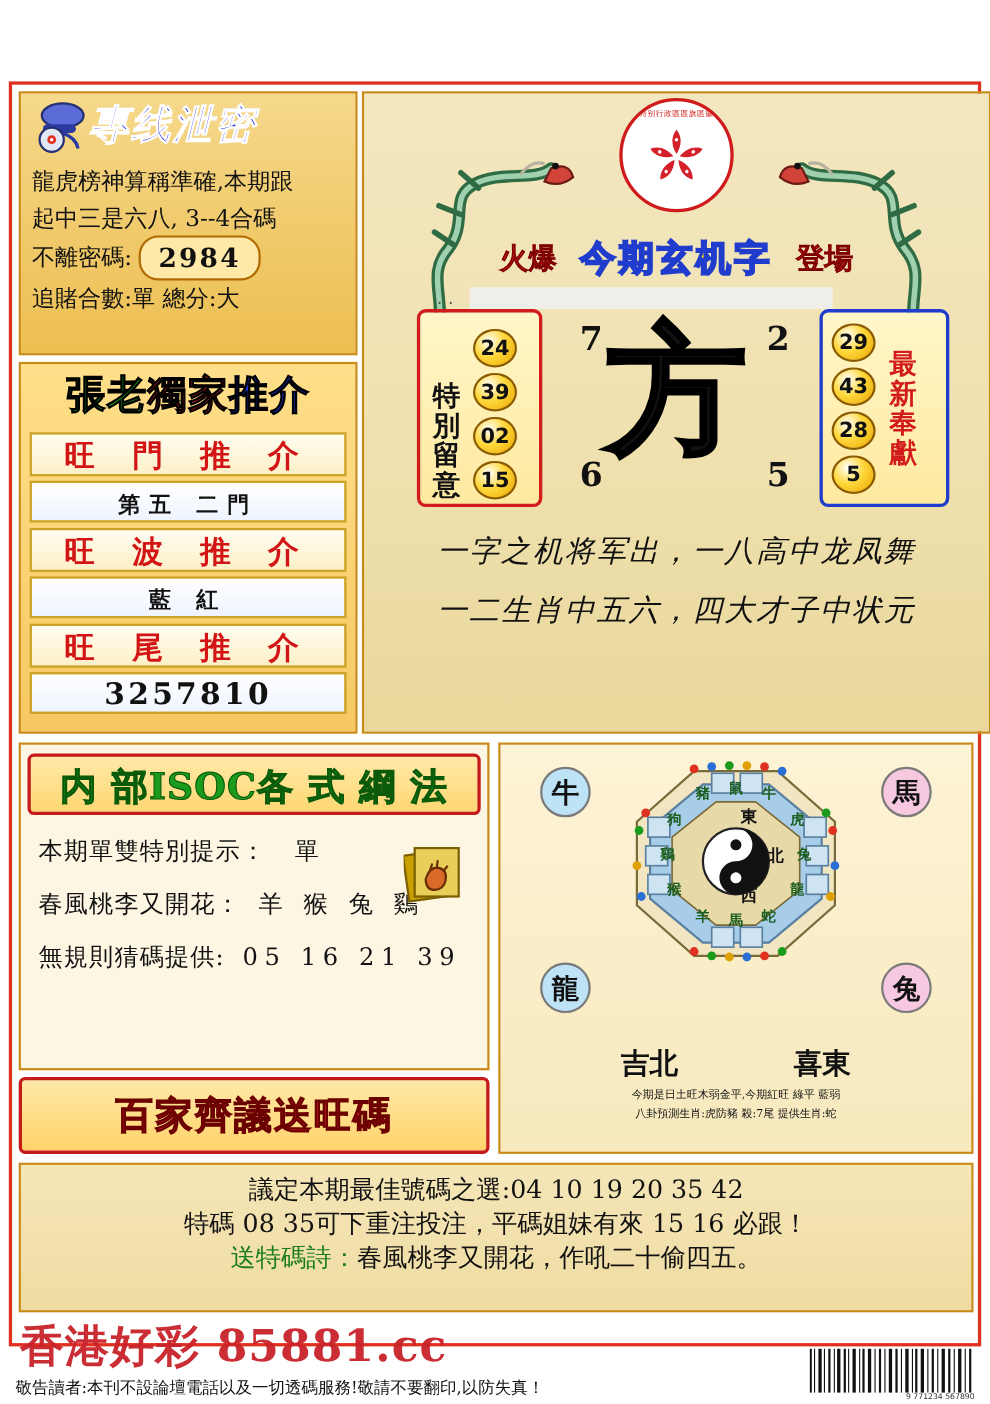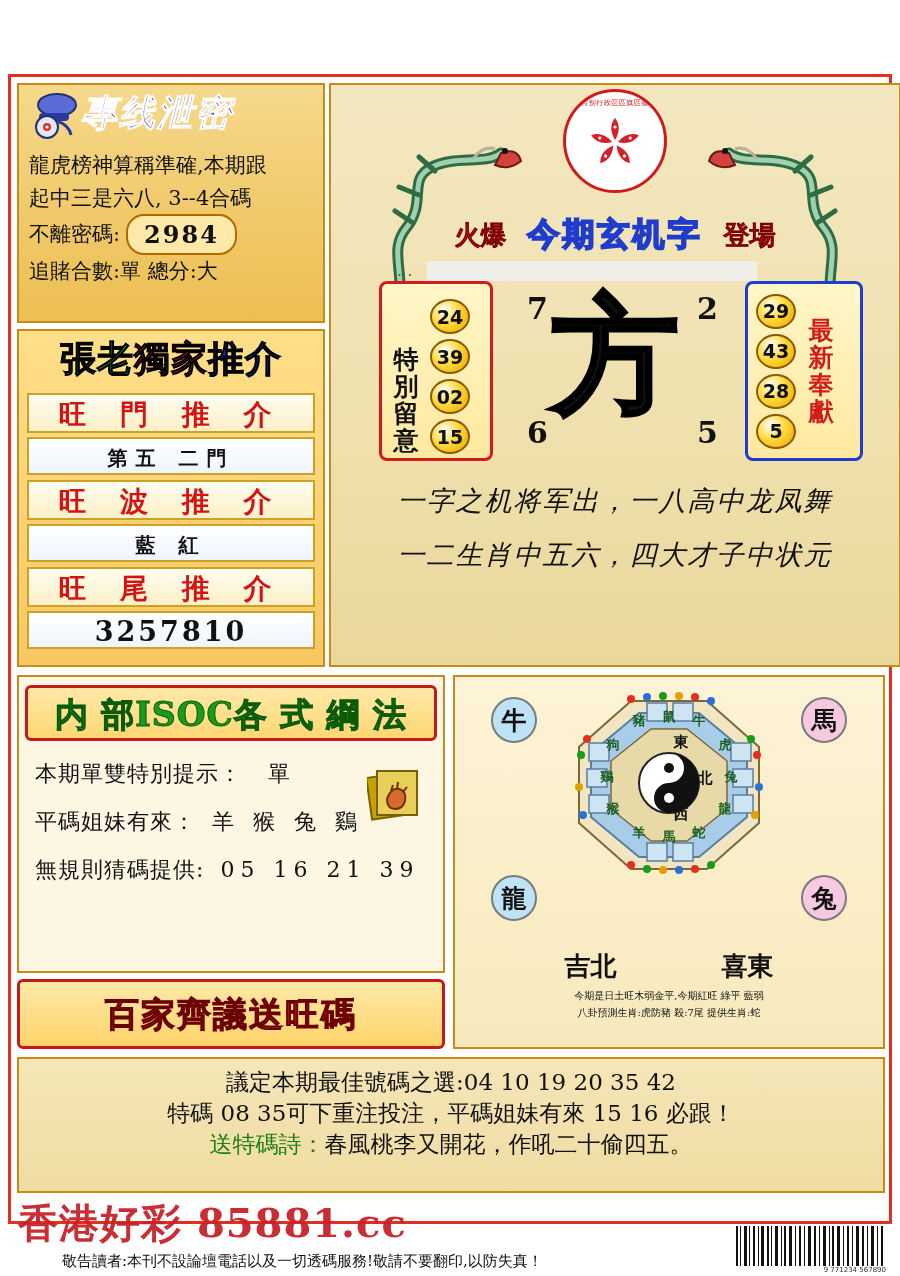--- a/index.html
+++ b/index.html
@@ -300,21 +300,21 @@
     position:absolute; left:18px; top:1196px;
     font-family:"DejaVu Serif","Liberation Serif",serif;
     font-size:40px; font-weight:bold; color:#c9222a;
     letter-spacing:1px;
     opacity:0.95;
   }
   .watermark .site { color:#c9222a; }
   .footer-note {
     position:absolute; left:14px; top:1252px; width:700px;
     font-family:"DejaVu Serif","Liberation Serif",serif;
-    font-size:15px; color:#111;margin-left:48px;
+    font-size:15px; color:#111;
   }
   .barcode { position:absolute; right:14px; top:1226px; width:150px; height:44px; }
   .barcode-num { position:absolute; right:14px; top:1266px; font-size:7px; color:#333; }
 </style>
 </head>
 <body>
 
 <div class="page">
 
 
@@ -461,21 +461,21 @@
           <rect x="10" y="2" width="40" height="44" fill="#e8cf5a" stroke="#7a5e00" stroke-width="2"></rect>
           <path d="M20 30 q4 -12 12 -10 q8 2 6 12 q-2 8 -10 8 q-8 0 -8 -10 z" fill="#d86a2a" stroke="#6b2e00" stroke-width="2"></path>
           <path d="M24 22 l2 -6 M30 20 l1 -7 M36 23 l4 -5" stroke="#6b2e00" stroke-width="2"></path>
         </svg>
       </div>
       <div class="isoc-line">
         <span>本期單雙特別提示：</span>
         <span class="val">單</span>
       </div>
       <div class="isoc-line">
-        <span>平碼姐妹有來：</span>
+        <span>春風桃李又開花：</span>
         <span class="val2">羊 猴 兔 鷄</span>
       </div>
       <div class="isoc-line">
         <span>無規則猜碼提供:</span>
         <span class="val2">05 16 21 39</span>
       </div>
     </div>
 
     <div class="panel p-baijia">百家齊議送旺碼</div>
 

